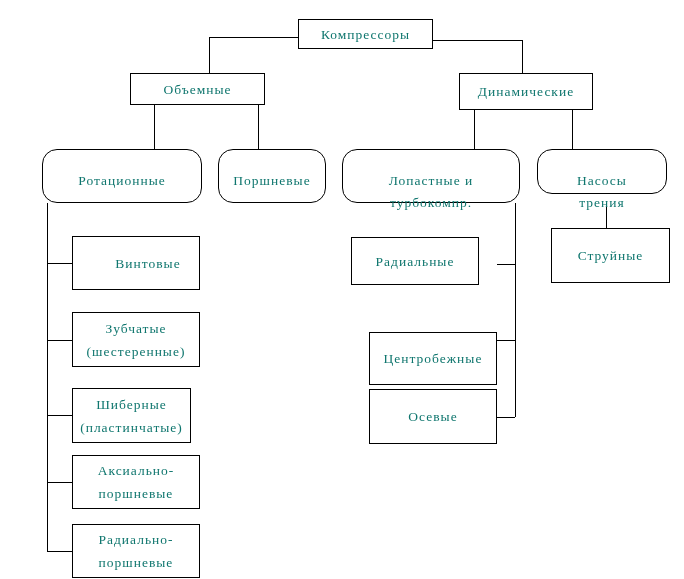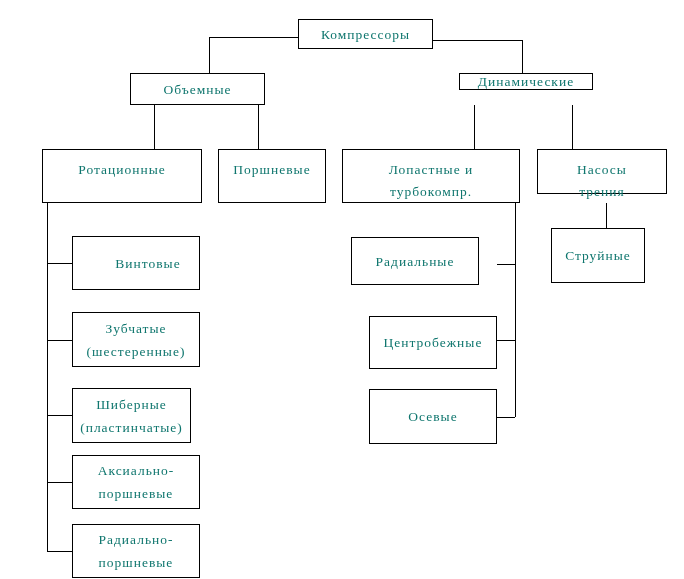--- a/index.html
+++ b/index.html
@@ -38,22 +38,23 @@
     align-items: center;
     justify-content: center;
     text-align: center;
     font-size: 13.5px;
     line-height: 23px;
     letter-spacing: 1px;
     white-space: pre-line;
   }
   .node.top-align {
     align-items: flex-start;
-    padding-top: 9px;
+    padding-top: 20px;
     line-height: 22px;
+    border-radius: 15px;
   }
 </style>
 </head>
 <body>
 
 <div id="stage">
 
   <svg id="wires" viewBox="0 0 684 579" xmlns="http://www.w3.org/2000/svg">
     <polyline points="298,37 209,37 209,73"></polyline>
     <polyline points="433,40 522,40 522,73"></polyline>
@@ -71,21 +72,21 @@
     <polyline points="515,264 497,264"></polyline>
     <polyline points="515,340 497,340"></polyline>
     <polyline points="515,417 497,417"></polyline>
     <polyline points="606,203 606,228"></polyline>
   </svg>
 
   <div class="node" style="left:298px; top:19px; width:135px; height:30px;">Компрессоры</div>
 
   <div class="node" style="left:130px; top:73px; width:135px; height:32px;">Объемные</div>
 
-  <div class="node" style="left:459px; top:73px; width:134px; height:17px;">Динамические</div>
+  <div class="node" style="left:459px; top:73px; width:134px; height:37px;">Динамические</div>
 
   <div class="node top-align" style="left:42px; top:149px; width:160px; height:54px;">Ротационные</div>
 
   <div class="node top-align" style="left:218px; top:149px; width:108px; height:54px;">Поршневые</div>
 
   <div class="node top-align" style="left:342px; top:149px; width:178px; height:54px;text-align:center;">Лопастные и
 турбокомпр.</div>
 
   <div class="node top-align" style="left:537px; top:149px; width:130px; height:45px;">Насосы
 трения</div>
@@ -99,19 +100,19 @@
 (пластинчатые)</div>
 
   <div class="node" style="left:72px; top:455px; width:128px; height:54px;">Аксиально-
 поршневые</div>
 
   <div class="node" style="left:72px; top:524px; width:128px; height:54px;">Радиально-
 поршневые</div>
 
   <div class="node" style="left:351px; top:237px; width:128px; height:48px;">Радиальные</div>
 
-  <div class="node" style="left:369px; top:316px; width:128px; height:53px;">Центробежные</div>
+  <div class="node" style="left:369px; top:332px; width:128px; height:53px;">Центробежные</div>
 
   <div class="node" style="left:369px; top:389px; width:128px; height:55px;">Осевые</div>
 
-  <div class="node" style="left:551px; top:228px; width:94px; height:55px;">Струйные</div>
+  <div class="node" style="left:551px; top:228px; width:119px; height:55px;">Струйные</div>
 
 </div>
 
 </body></html>

